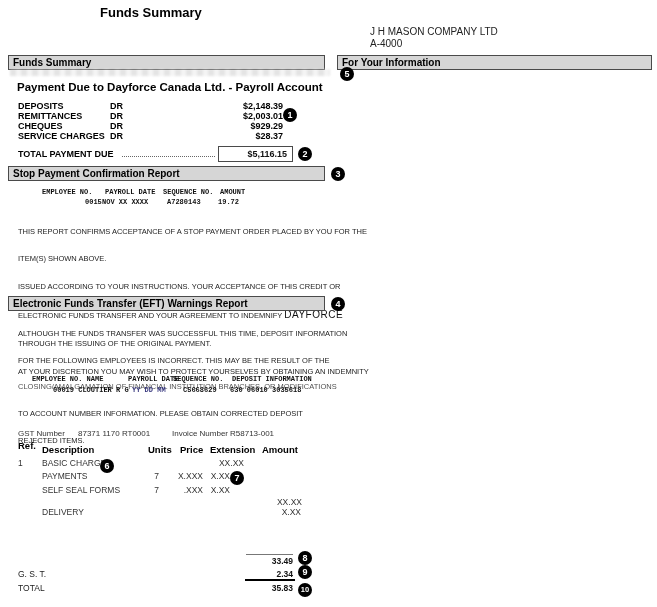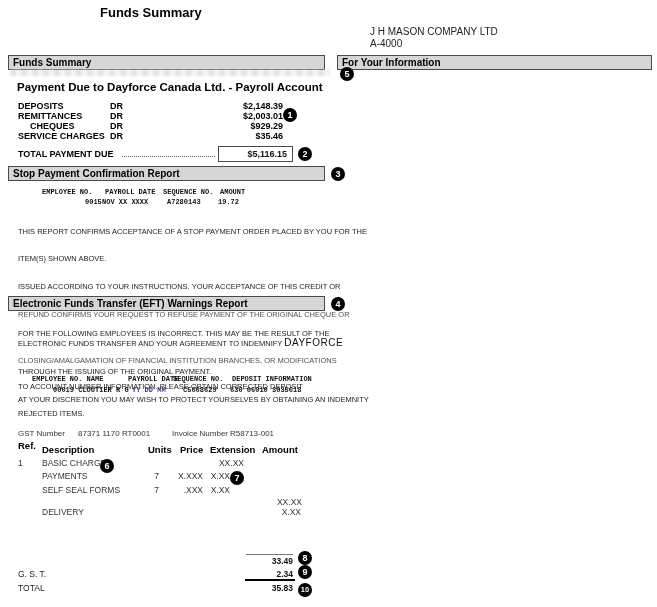--- a/index.html
+++ b/index.html
@@ -58,27 +58,27 @@
   <div class="abs h-payment" style="left:17px;top:81px;">Payment Due to Dayforce Canada Ltd. - Payroll Account</div>
 
   <div class="abs payrow" style="left:18px;top:101px;">DEPOSITS</div>
   <div class="abs payrow" style="left:110px;top:101px;">DR</div>
   <div class="abs payrow pay-amt" style="left:190px;top:101px;">$2,148.39</div>
 
   <div class="abs payrow" style="left:18px;top:111px;">REMITTANCES</div>
   <div class="abs payrow" style="left:110px;top:111px;">DR</div>
   <div class="abs payrow pay-amt" style="left:190px;top:111px;">$2,003.01</div>
 
-  <div class="abs payrow" style="left:18px;top:121px;margin-left:12px;">CHEQUES</div>
+  <div class="abs payrow" style="left:18px;top:121px;">CHEQUES</div>
   <div class="abs payrow" style="left:110px;top:121px;">DR</div>
   <div class="abs payrow pay-amt" style="left:190px;top:121px;">$929.29</div>
 
   <div class="abs payrow" style="left:18px;top:131px;">SERVICE CHARGES</div>
   <div class="abs payrow" style="left:110px;top:131px;">DR</div>
-  <div class="abs payrow pay-amt" style="left:190px;top:131px;">$35.46</div>
+  <div class="abs payrow pay-amt" style="left:190px;top:131px;">$28.37</div>
 
   <div class="abs payrow" style="left:18px;top:149px;">TOTAL PAYMENT DUE</div>
   <div class="abs leader" style="left:122px;top:149px;width:93px;height:7px;"></div>
   <div class="abs totalbox" style="left:218px;top:146px;width:68px;height:14px;">$5,116.15</div>
 
   <div class="bar" style="left:8px;top:166px;width:311px;">Stop Payment Confirmation Report</div>
 
   <div class="abs mono" style="left:42px;top:188px;">EMPLOYEE NO.</div>
   <div class="abs mono" style="left:105px;top:188px;">PAYROLL DATE</div>
   <div class="abs mono" style="left:163px;top:188px;">SEQUENCE NO.</div>
@@ -86,29 +86,29 @@
 
   <div class="abs mono" style="left:85px;top:198px;">0015</div>
   <div class="abs mono" style="left:102px;top:198px;">NOV XX XXXX</div>
   <div class="abs mono" style="left:167px;top:198px;">A7280143</div>
   <div class="abs mono" style="left:218px;top:198px;">19.72</div>
 
   <div class="abs para" style="left:18px;top:208px;">
     <div>THIS REPORT CONFIRMS ACCEPTANCE OF A STOP PAYMENT ORDER PLACED BY YOU FOR THE</div>
     <div>ITEM(S) SHOWN ABOVE.</div>
     <div>ISSUED ACCORDING TO YOUR INSTRUCTIONS. YOUR ACCEPTANCE OF THIS CREDIT OR</div>
-    <div class="blurred">REFUND CONFIRMS YOUR REQUEST TO REFUSE PAYMENT OF THE ORIGINAL CHEQUE OR</div>
     <div><span>ELECTRONIC FUNDS TRANSFER AND YOUR AGREEMENT TO INDEMNIFY </span><span class="dayforce">DAYFORCE</span></div>
     <div>THROUGH THE ISSUING OF THE ORIGINAL PAYMENT.</div>
     <div>AT YOUR DISCRETION YOU MAY WISH TO PROTECT YOURSELVES BY OBTAINING AN INDEMNITY</div>
   </div>
 
   <div class="bar" style="left:8px;top:296px;width:311px;">Electronic Funds Transfer (EFT) Warnings Report</div>
 
   <div class="abs para2" style="left:18px;top:312px;">
+    <div>ALTHOUGH THE FUNDS TRANSFER WAS SUCCESSFUL THIS TIME, DEPOSIT INFORMATION</div>
     <div>FOR THE FOLLOWING EMPLOYEES IS INCORRECT. THIS MAY BE THE RESULT OF THE</div>
     <div class="blurred">CLOSING/AMALGAMATION OF FINANCIAL INSTITUTION BRANCHES, OR MODIFICATIONS</div>
     <div>TO ACCOUNT NUMBER INFORMATION. PLEASE OBTAIN CORRECTED DEPOSIT</div>
     <div>REJECTED ITEMS.</div>
   </div>
 
   <div class="abs mono" style="left:32px;top:375px;">EMPLOYEE NO. NAME</div>
   <div class="abs mono" style="left:128px;top:375px;">PAYROLL DATE</div>
   <div class="abs mono" style="left:173px;top:375px;">SEQUENCE NO.</div>
   <div class="abs mono" style="left:232px;top:375px;">DEPOSIT INFORMATION</div>

